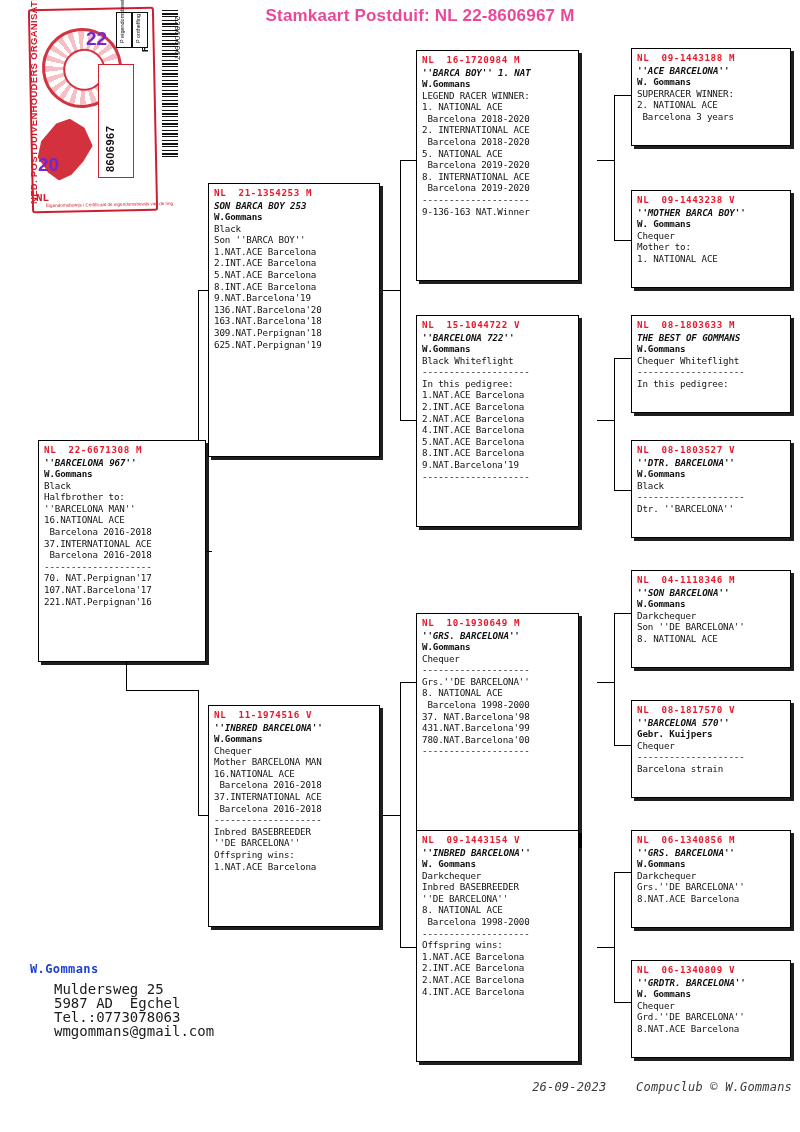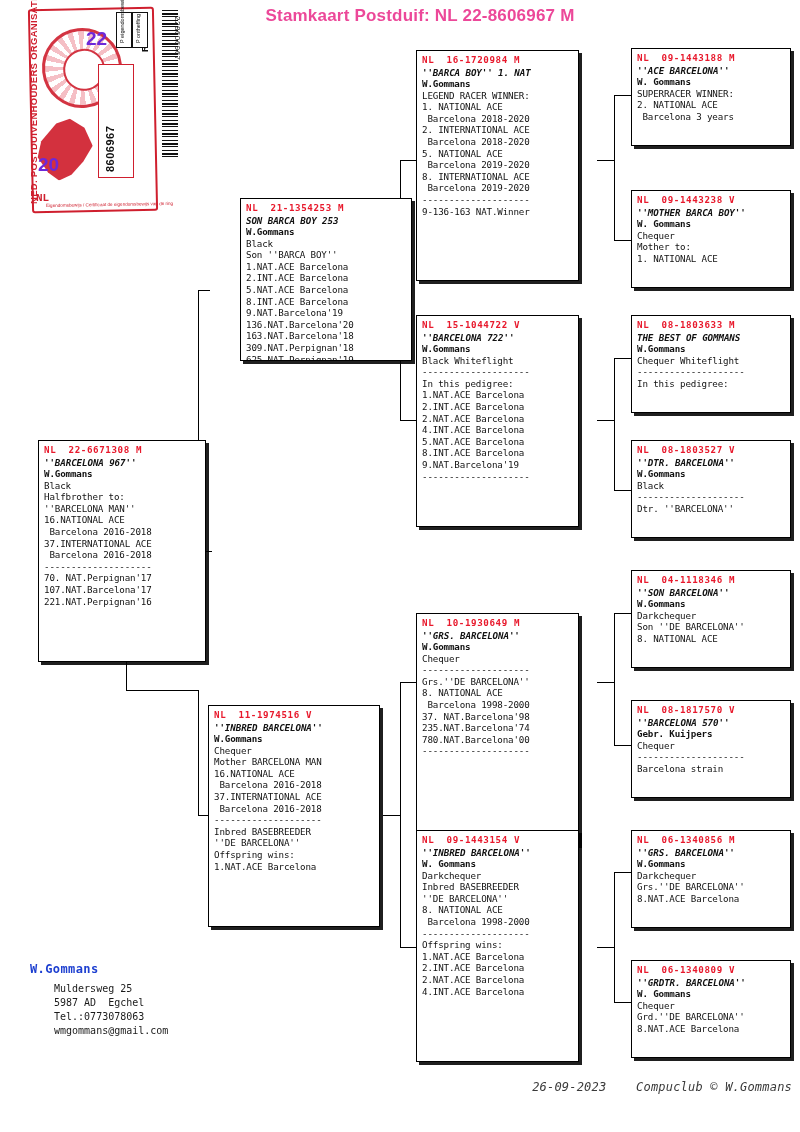--- a/index.html
+++ b/index.html
@@ -246,21 +246,21 @@
   }
   #footer-owner .owner-name {
     color: #1d3fd0;
     font-weight: 700;
     font-size: 12px;
     letter-spacing: .4px;
     margin-bottom: 6px;
     font-family: "DejaVu Sans Mono", monospace;
   }
   #footer-owner .addr-line {
-    font-size: 10px;
+    font-size: 14px;
     line-height: 14px;
     color: #1a1a1a;
     white-space: pre;
     padding-left: 24px;
   }
   #credit {
     position: absolute;
     right: 8px;
     top: 1080px;
     font-size: 12px;
@@ -346,21 +346,21 @@
   <div class="line">16.NATIONAL ACE</div>
   <div class="line"> Barcelona 2016-2018</div>
   <div class="line">37.INTERNATIONAL ACE</div>
   <div class="line"> Barcelona 2016-2018</div>
   <div class="rule">--------------------</div>
   <div class="line">70. NAT.Perpignan'17</div>
   <div class="line">107.NAT.Barcelona'17</div>
   <div class="line">221.NAT.Perpignan'16</div>
 </div>
 
-<div class="node col2" style="left:208px; top:198px; height:163px;margin-left:32px;">
+<div class="node col2" style="left:208px; top:183px; height:274px;">
   <div class="ring">NL  21-1354253 M</div>
   <div class="name">SON BARCA BOY 253</div>
   <div class="line bold">W.Gommans</div>
   <div class="line">Black</div>
   <div class="line">Son ''BARCA BOY''</div>
   <div class="line">1.NAT.ACE Barcelona</div>
   <div class="line">2.INT.ACE Barcelona</div>
   <div class="line">5.NAT.ACE Barcelona</div>
   <div class="line">8.INT.ACE Barcelona</div>
   <div class="line">9.NAT.Barcelona'19</div>
@@ -425,21 +425,21 @@
   <div class="ring">NL  10-1930649 M</div>
   <div class="name">''GRS. BARCELONA''</div>
   <div class="line bold">W.Gommans</div>
   <div class="line">Chequer</div>
   <div class="rule">--------------------</div>
   <div class="line">Grs.''DE BARCELONA''</div>
   <div class="line">8. NATIONAL ACE</div>
   <div class="line"> Barcelona 1998-2000</div>
   <div class="rule"></div>
   <div class="line">37. NAT.Barcelona'98</div>
-  <div class="line">235.NAT.Barcelona'74</div>
+  <div class="line">431.NAT.Barcelona'99</div>
   <div class="line">780.NAT.Barcelona'00</div>
   <div class="rule">--------------------</div>
 </div>
 
 <div class="node col3" style="left:416px; top:830px; height:232px;">
   <div class="ring">NL  09-1443154 V</div>
   <div class="name">''INBRED BARCELONA''</div>
   <div class="line bold">W. Gommans</div>
   <div class="line">Darkchequer</div>
   <div class="line">Inbred BASEBREEDER</div>

